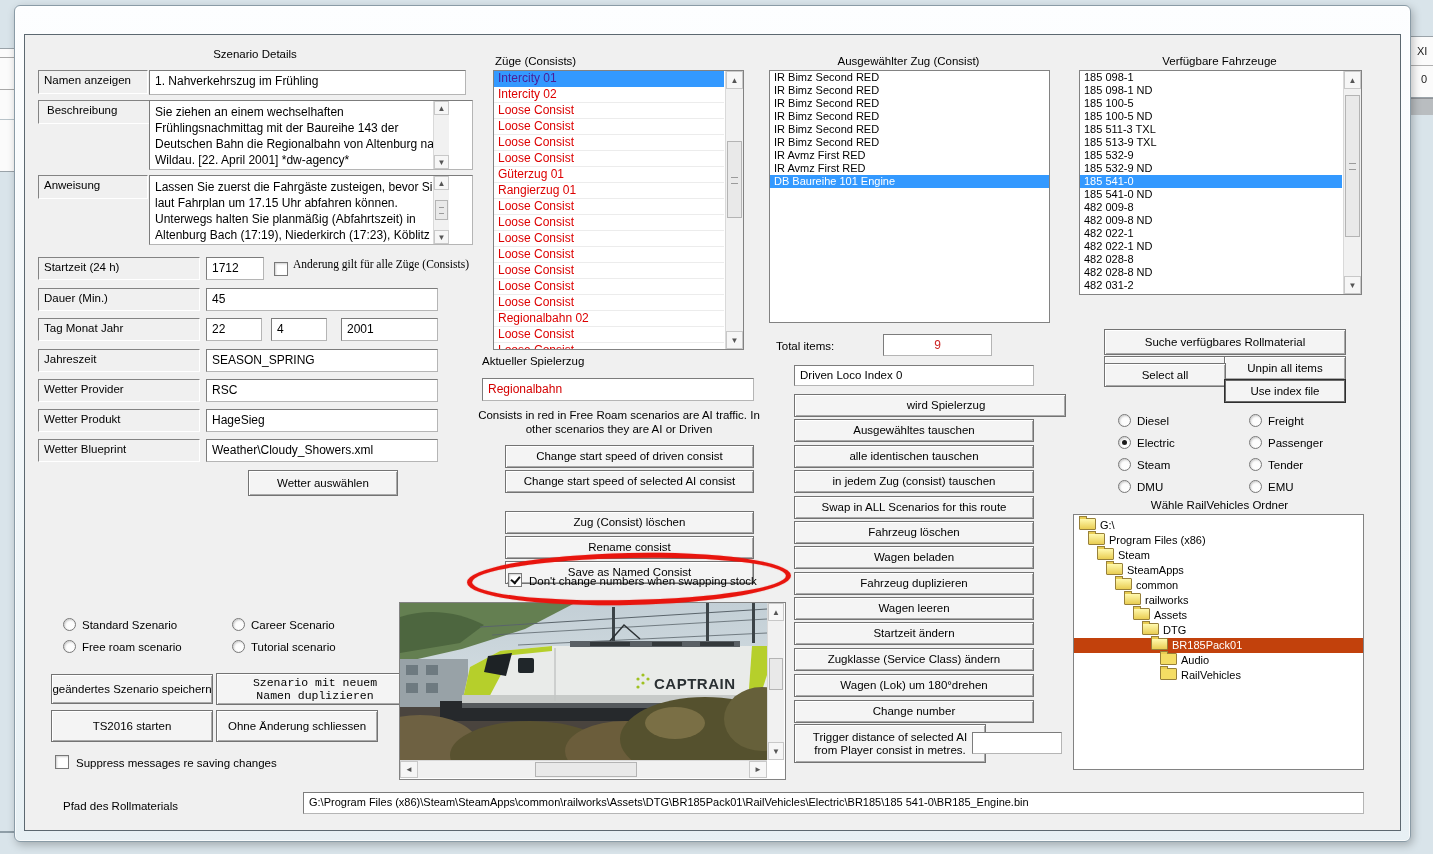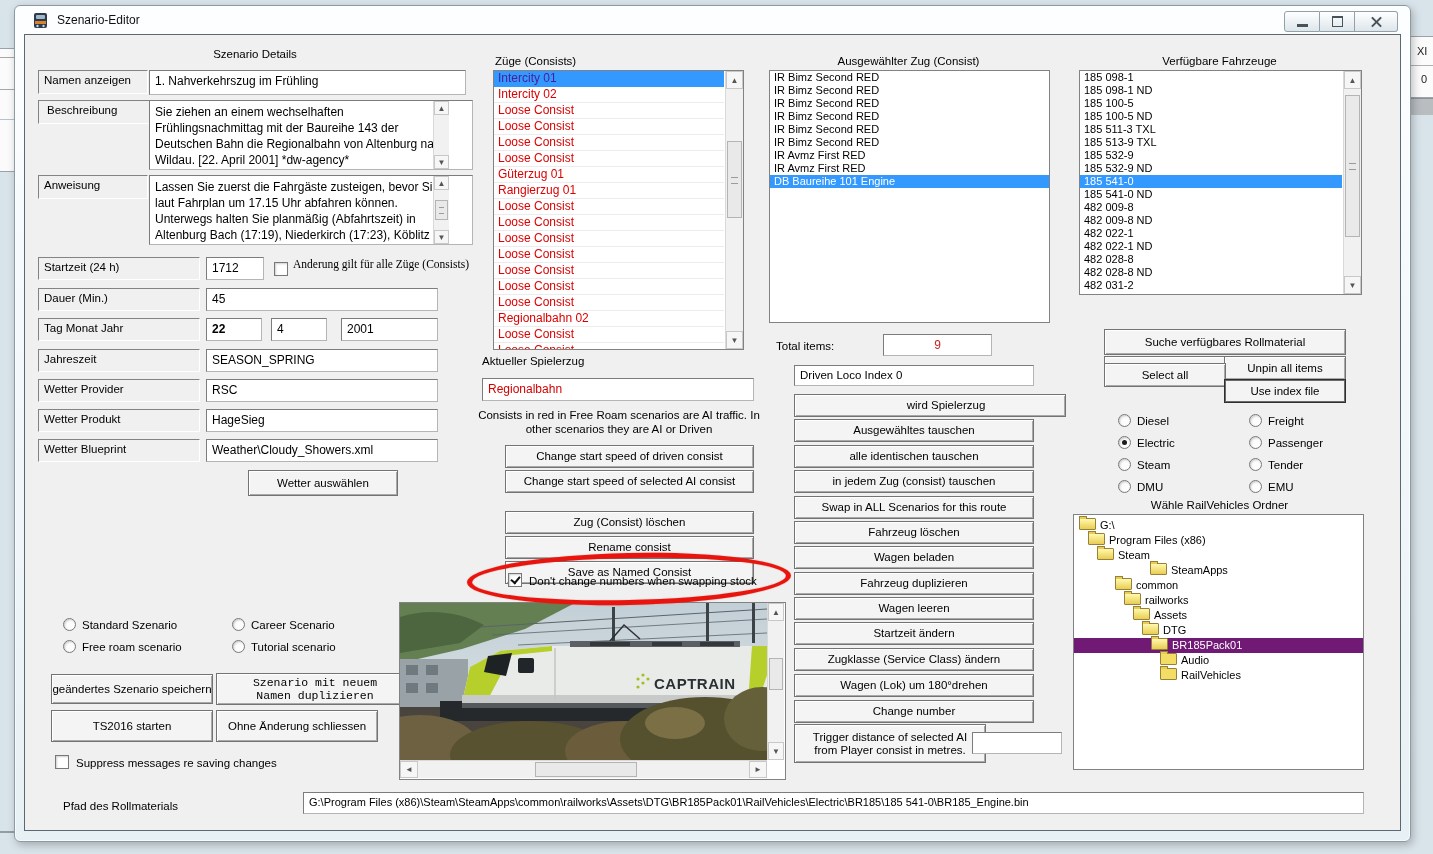--- a/index.html
+++ b/index.html
@@ -57,21 +57,21 @@
   .radio{display:inline-block;width:11px;height:11px;border-radius:50%;background:#fdfdfd;border:1px solid #787878;
     box-shadow:inset 1px 1px 2px #c9c9c9;vertical-align:-2px;margin-right:6px;}
   .radio.on::after{content:'';display:block;width:5px;height:5px;margin:3px;border-radius:50%;background:#1c1c1c;}
   .cbx{display:inline-block;width:12px;height:12px;background:#fff;border:1px solid #787878;
     box-shadow:inset 1px 1px 2px #cfcfcf;vertical-align:-2px;margin-right:7px;position:relative;}
   .cbx.on::after{content:'';position:absolute;left:2px;top:2px;width:7px;height:4px;
     border-left:2px solid #101010;border-bottom:2px solid #101010;transform:rotate(-50deg);}
   .optrow{font-size:11.5px;color:#000;white-space:nowrap;}
   
   .trow{height:15px;line-height:15px;font-size:11px;white-space:nowrap;color:#000;}
-  .trow.sel{background:#701a75;color:#fff;}
+  .trow.sel{background:#c2410c;color:#fff;}
   .folder{display:inline-block;width:15px;height:10px;margin-right:4px;vertical-align:-1px;position:relative;
     background:linear-gradient(#fff9ae,#e9cd52);border:1px solid #97803a;border-radius:1px;}
   .folder::before{content:'';position:absolute;top:-3px;left:-1px;width:6px;height:2px;
     background:#e9cd52;border:1px solid #97803a;border-bottom:none;}
   .folder.closed{background:#f4dd64;}
   
   .annotation{position:absolute;border:5px solid #e8150e;border-radius:50%;z-index:50;
     transform:rotate(-1.2deg);box-shadow:0 0 1px rgba(232,21,14,.6), inset 0 0 1px rgba(232,21,14,.6);}
   
   .bgfrag{position:absolute;background:#fbfbfb;border:1px solid #9aa3a9;}
@@ -87,41 +87,20 @@
 </div>
 <div class="bgfrag" style="left:1410px;top:36px;width:24px;height:60px;border-right:none;">
   <span class="bgtext" style="left:6px;top:8px;">XI</span>
   <div class="abs" style="left:0;right:0;top:28px;height:1px;background:#b0b0b0;"></div>
   <span class="bgtext" style="left:10px;top:36px;">0</span>
 </div>
 <div class="abs" style="left:1410px;top:98px;width:24px;height:16px;background:#b9bdc0;border-top:1px solid #8f9296;"></div>
 <div class="abs" style="left:0;top:831px;width:14px;height:2px;background:#8f9ea7;"></div>
 
 <div class="win">
-  <div class="titlebar">
-    <svg class="abs" style="left:17px;top:6px;" width="17" height="17" viewBox="0 0 17 17">
-      <rect x="2" y="1" width="13" height="15" rx="2" fill="#2c3a49"></rect>
-      <rect x="4" y="3" width="9" height="4" rx="1" fill="#9fb8cb"></rect>
-      <rect x="3" y="9" width="11" height="3" fill="#d9822b"></rect>
-      <circle cx="5.5" cy="14" r="1.2" fill="#c8d2da"></circle>
-      <circle cx="11.5" cy="14" r="1.2" fill="#c8d2da"></circle>
-    </svg>
-    <span class="apptitle">Szenario-Editor</span>
-    <div class="wbtns">
-      <div class="wbtn">
-          <span class="glyph-min"></span>
-        </div>
-      <div class="wbtn">
-          <span class="glyph-max"></span>
-        </div>
-      <div class="wbtn">
-          <span class="glyph-close"></span>
-        </div>
-    </div>
-  </div>
 
   <div class="client">
 
     <div class="lbl center" style="left:60px;top:13px;width:340px;">Szenario Details</div>
 
     <div class="slabel" style="left:13px;top:35px;width:98px;height:16px;">Namen anzeigen</div>
     <div class="field" style="left:124px;top:35px;width:305px;height:17px;">1. Nahverkehrszug im Frühling</div>
 
     <div class="slabel" style="left:13px;top:65px;width:98px;height:16px;padding-left:8px;">Beschreibung</div>
     <div class="field multi" style="left:124px;top:65px;width:299px;height:62px;">Sie ziehen an einem wechselhaften Frühlingsnachmittag mit der Baureihe 143 der Deutschen Bahn die Regionalbahn von Altenburg nach Wildau. [22. April 2001] *dw-agency*</div>
@@ -140,21 +119,21 @@
 
     <div class="slabel" style="left:13px;top:222px;width:150px;height:15px;">Startzeit (24 h)</div>
     <div class="field" style="left:181px;top:222px;width:46px;height:15px;">1712</div>
     <span class="cbx" style="position:absolute;left:249px;top:227px;"></span>
     <div class="lbl" style="left:268px;top:223px;width:180px;white-space:normal;line-height:13px;font-family:Liberation Serif, serif;">Anderung gilt für alle Züge (Consists)</div>
 
     <div class="slabel" style="left:13px;top:253px;width:150px;height:15px;">Dauer (Min.)</div>
     <div class="field" style="left:181px;top:253px;width:220px;height:15px;">45</div>
 
     <div class="slabel" style="left:13px;top:283px;width:150px;height:15px;">Tag Monat Jahr</div>
-    <div class="field" style="left:181px;top:283px;width:44px;height:15px;font-weight:bold;">22</div>
+    <div class="field" style="left:181px;top:283px;width:44px;height:15px;">22</div>
     <div class="field" style="left:246px;top:283px;width:44px;height:15px;">4</div>
     <div class="field" style="left:316px;top:283px;width:85px;height:15px;">2001</div>
 
     <div class="slabel" style="left:13px;top:314px;width:150px;height:15px;">Jahreszeit</div>
     <div class="field" style="left:181px;top:314px;width:220px;height:15px;">SEASON_SPRING</div>
 
     <div class="slabel" style="left:13px;top:344px;width:150px;height:15px;">Wetter Provider</div>
     <div class="field" style="left:181px;top:344px;width:220px;height:15px;">RSC</div>
 
     <div class="slabel" style="left:13px;top:374px;width:150px;height:15px;">Wetter Produkt</div>
@@ -489,21 +468,21 @@
           </div>
 
           <div class="trow" style="padding-left: 14px;">
             <span class="folder"></span><span>Program Files (x86)</span>
           </div>
 
           <div class="trow" style="padding-left: 23px;">
             <span class="folder"></span><span>Steam</span>
           </div>
 
-          <div class="trow" style="padding-left: 32px; margin-left: 44px;">
+          <div class="trow" style="padding-left: 32px;">
             <span class="folder"></span><span>SteamApps</span>
           </div>
 
           <div class="trow" style="padding-left: 41px;">
             <span class="folder"></span><span>common</span>
           </div>
 
           <div class="trow" style="padding-left: 50px;">
             <span class="folder"></span><span>railworks</span>
           </div>

